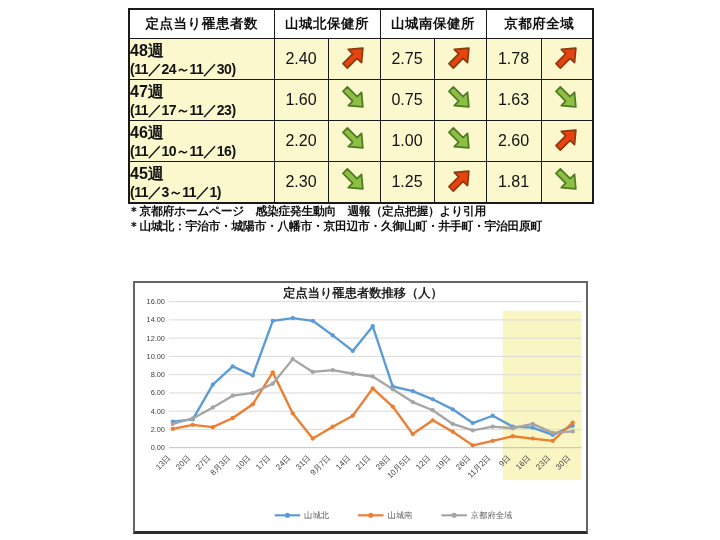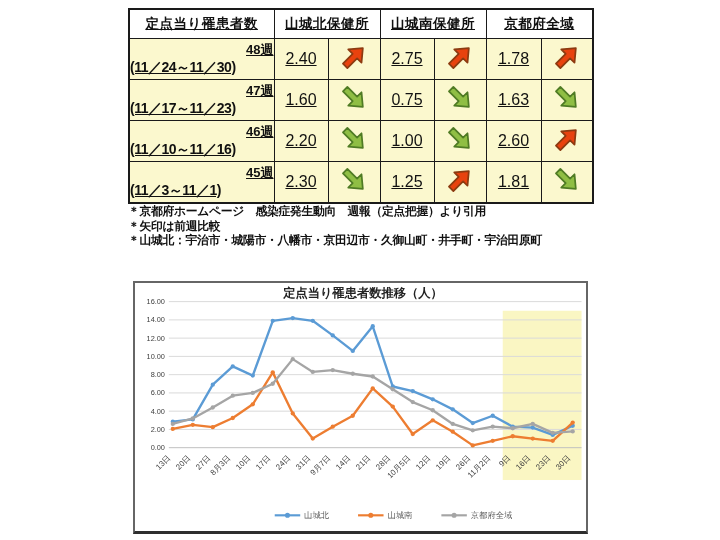--- a/index.html
+++ b/index.html
@@ -5,29 +5,29 @@
   html,body{margin:0;padding:0;}
   body{
     width:720px;height:540px;background:#ffffff;
     font-family:"Liberation Sans","DejaVu Sans",sans-serif;
     color:#111;
   }
   .canvas{position:relative;width:720px;height:540px;overflow:hidden;background:#fff;}
 
   
   .table-wrap{position:absolute;left:128px;top:8px;}
-  table.weekly{border-collapse:collapse;border:2px solid #1a1a1a;table-layout:fixed;text-decoration:underline;}
+  table.weekly{border-collapse:collapse;border:2px solid #1a1a1a;table-layout:fixed;}
   table.weekly th,table.weekly td{border:1px solid #1a1a1a;padding:0;}
   table.weekly th{
     background:#ffffff;height:28px;font-size:13.5px;font-weight:bold;
     text-align:center;letter-spacing:.5px;white-space:nowrap;
   }
   table.weekly td{background:var(--cell-bg,#fbf8ce);height:40px;}
   td.wk{text-align:left;padding:2px 4px 2px 7px;}
-  .wkl{font-size:13px;font-weight:bold;line-height:1.25;text-align:right;}
+  .wkl{font-size:16px;font-weight:bold;line-height:1.25;}
   .wkr{font-size:14px;font-weight:bold;line-height:1.2;letter-spacing:-0.5px;white-space:nowrap;}
   td.num{text-align:center;font-size:16px;font-weight:500;}
   td.arr{text-align:center;vertical-align:middle;}
   td.arr .arrow{display:inline-block;width:30px;height:30px;line-height:0;}
 
   
   .notes{position:absolute;left:128px;top:204px;width:470px;}
   .note-line{font-size:11.8px;font-weight:bold;line-height:14.6px;letter-spacing:-0.3px;white-space:nowrap;}
 
   
@@ -133,21 +133,20 @@
           <td class="arr"><span class="arrow"><svg viewBox="0 0 24 24" width="30" height="30">
                   <path d="M2 9.5 L13 9.5 L13 4.5 L22 12 L13 19.5 L13 14.5 L2 14.5 Z" fill="#8fbe44" stroke="#4f7b24" stroke-width="1.4" stroke-linejoin="round" transform="rotate(45 12 12)"></path>
                 </svg></span></td>
         </tr>
       </tbody>
     </table>
   </div>
 
   <div class="notes">
     <div class="note-line">＊京都府ホームページ　感染症発生動向　週報（定点把握）より引用</div>
-    <div class="note-line">＊矢印は前週比較</div>
     <div class="note-line">＊山城北：宇治市・城陽市・八幡市・京田辺市・久御山町・井手町・宇治田原町</div>
   </div>
 
   <div class="chart-box">
     <svg id="chart-svg" viewBox="0 0 455 253" width="451" height="248">
         <rect x="372.6" y="28.3125" width="80.39999999999998" height="172.6875" fill="#faf6c3"></rect>
         <line x1="32" x2="453" y1="168" y2="168" stroke="#bfbfbf" stroke-width="1"></line>
         <text x="28" y="170.6" text-anchor="end" font-size="7.5" fill="#404040">0.00</text>
         <line x1="32" x2="453" y1="149.375" y2="149.375" stroke="#d9d9d9" stroke-width="1"></line>
         <text x="28" y="151.975" text-anchor="end" font-size="7.5" fill="#404040">2.00</text>

